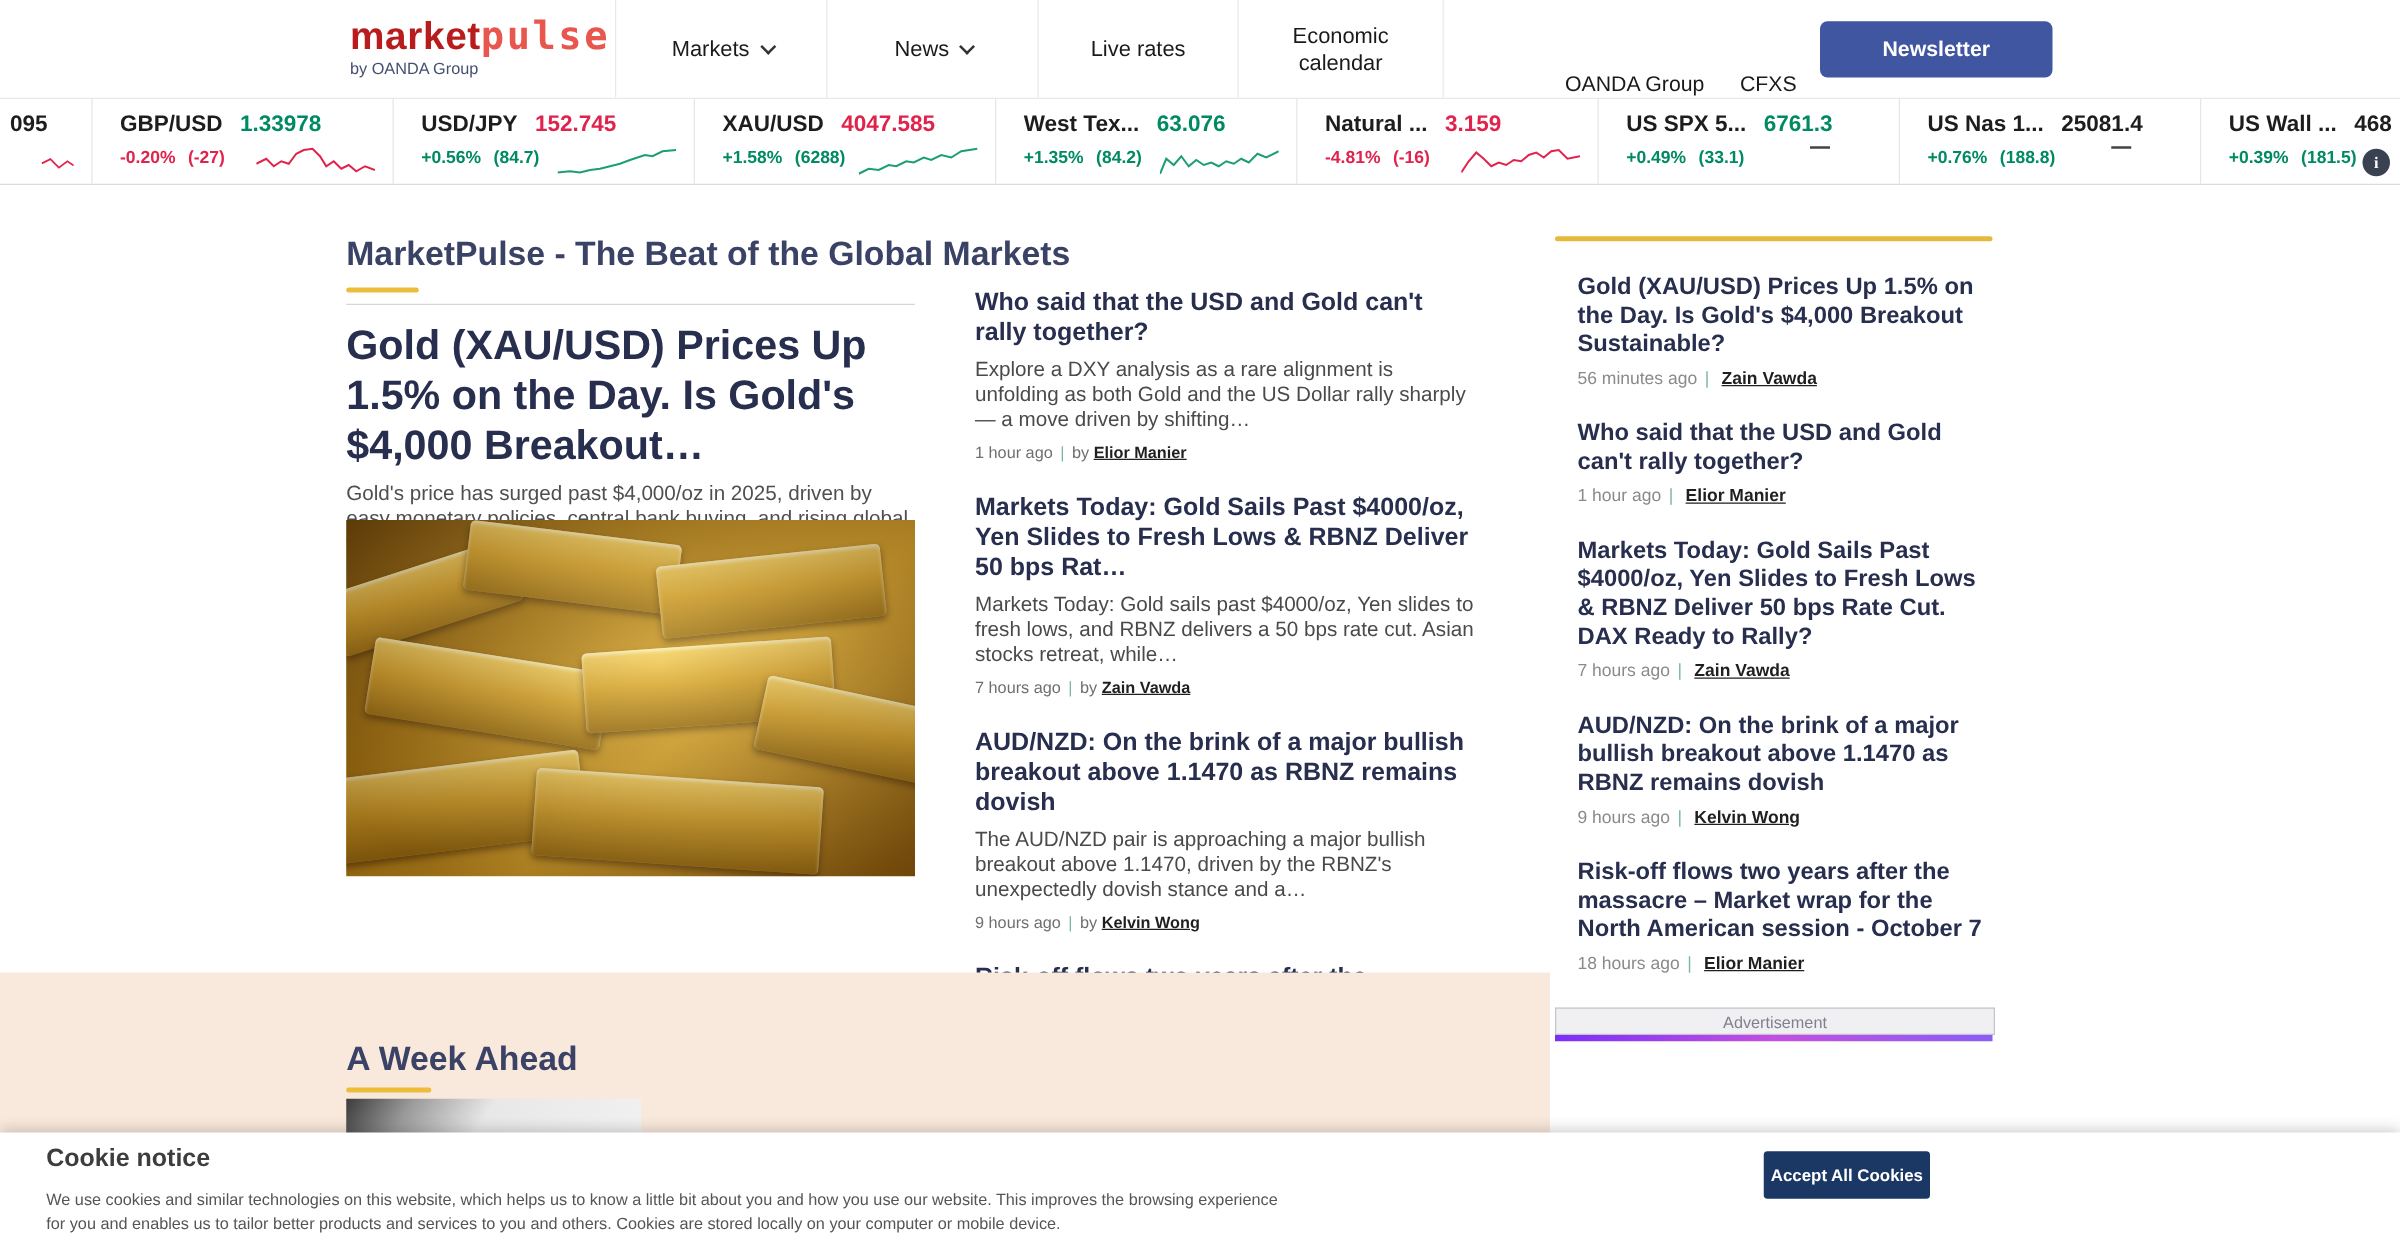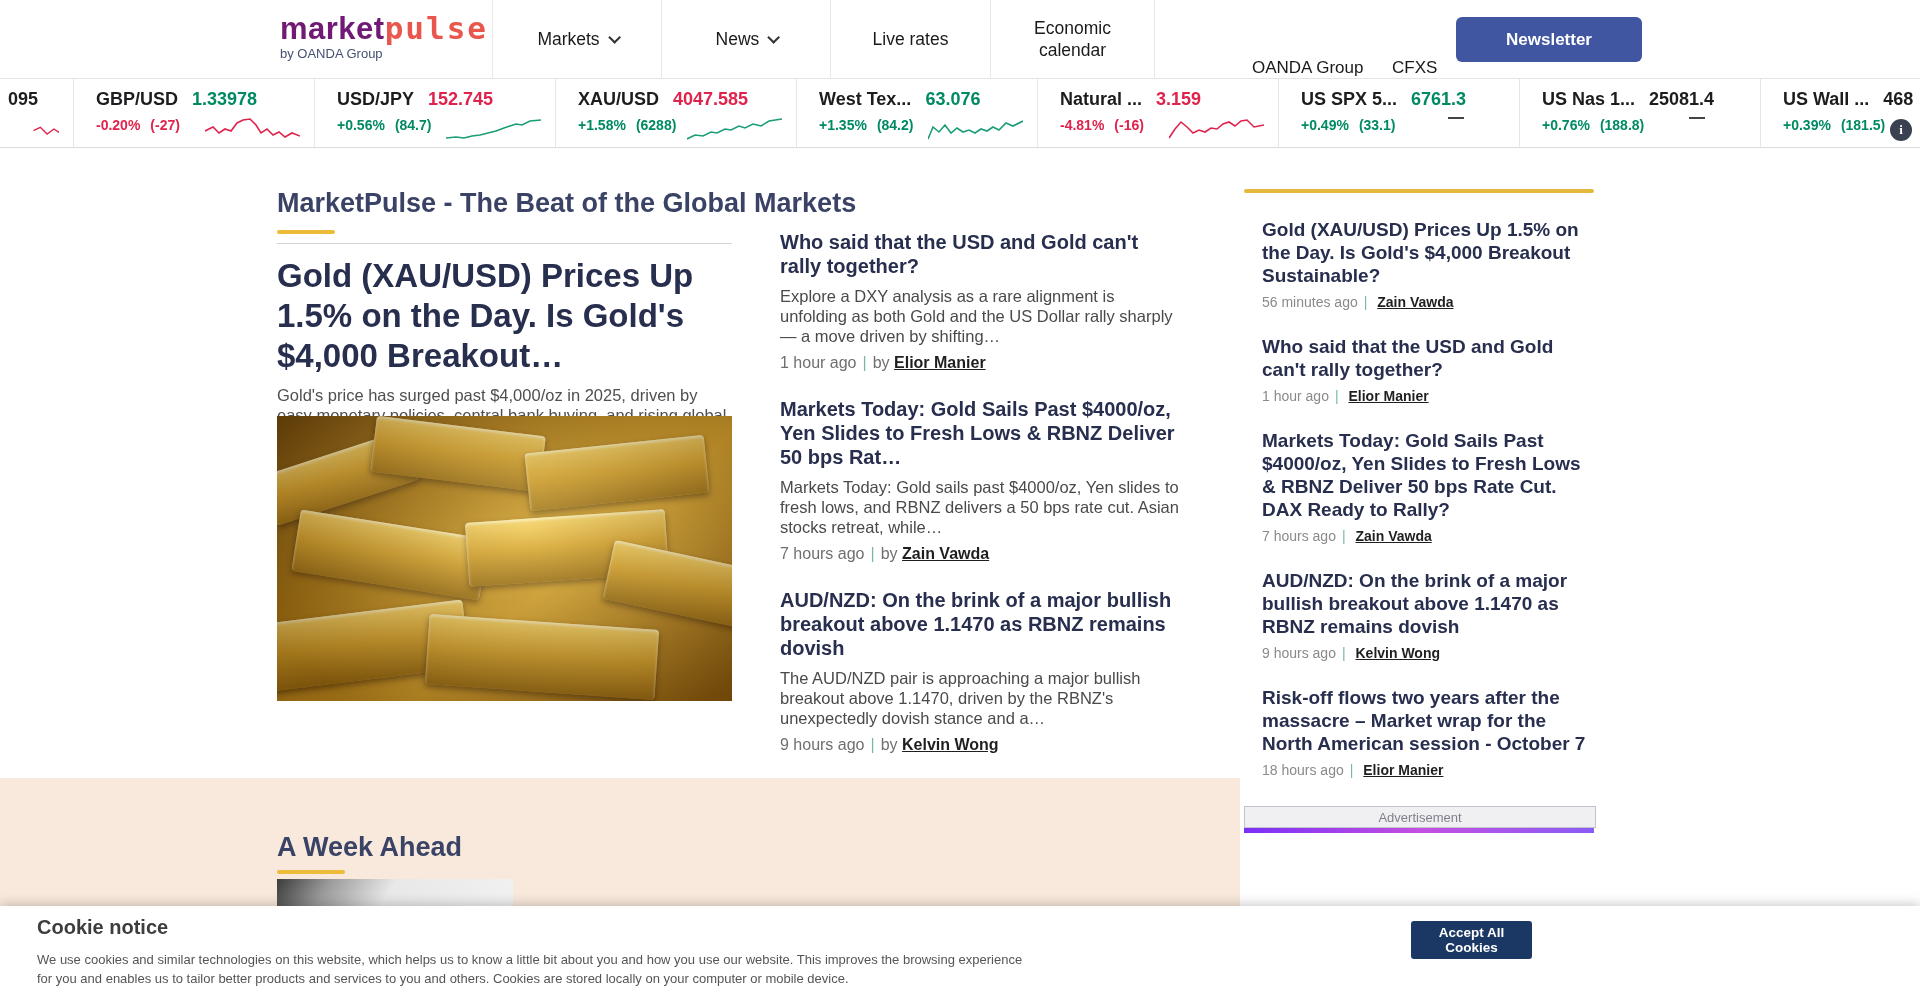--- a/index.html
+++ b/index.html
@@ -4,21 +4,21 @@
 <style>
   * { margin:0; padding:0; box-sizing:border-box; }
   html,body { width:1920px; height:993px; overflow:hidden; background:#fff;
     font-family:"Liberation Sans", sans-serif; }
   .page { position:relative; width:1920px; height:993px; background:#fff; }
 
   
   .header { position:absolute; top:0; left:0; width:1920px; height:78px; background:#fff; z-index:5; }
   .logo { position:absolute; left:280px; top:12px; cursor:pointer; }
   .logo-line { font-size:31px; font-weight:800; letter-spacing:.5px; line-height:33px; }
-  .logo-market { color:#701a75; }
+  .logo-market { color:#b91c1c; }
   .logo-pulse { color:#e8564e; font-family:"DejaVu Sans Mono", monospace; letter-spacing:2px; }
   .logo-tag { font-size:13px; color:#454f72; margin-top:1px; }
   .nav { position:absolute; left:492px; top:0; height:78px; display:flex; }
   .nav-item { height:78px; display:flex; align-items:center; justify-content:center; gap:8px;
     border-left:1px solid #e9e9e9; font-size:17.5px; color:#1a1a1a; cursor:pointer; text-align:center; line-height:22px; }
   .nav-item:last-child { border-right:1px solid #e9e9e9; }
   .chev { width:9px; height:9px; border-right:2px solid #333; border-bottom:2px solid #333;
     transform:rotate(45deg) translateY(-3px); display:inline-block; }
   .hdr-link { position:absolute; top:0; height:78px; display:flex; align-items:flex-end;
     font-size:17px; color:#1a1a1a; cursor:pointer; }
@@ -64,21 +64,21 @@
   .gold-img .bar { position:absolute; border-radius:4px;
     background:linear-gradient(180deg,#f7d465 0%,#d9a52a 45%,#9c6f10 100%);
     box-shadow:inset 0 2px 3px rgba(255,255,230,.8), 0 3px 6px rgba(40,20,0,.55); }
   .gold-img .shade { position:absolute; inset:0;
     background:radial-gradient(ellipse at 55% 40%, rgba(255,240,180,.25) 0%, rgba(60,30,0,.35) 85%); }
 
   .midcol { position:absolute; left:780px; top:230px; width:400px; }
   .m-article { margin-bottom:25px; }
   .m-title { font-size:20px; line-height:24px; font-weight:800; color:#272e4e; cursor:pointer; }
   .m-desc { margin-top:8px; font-size:16.5px; line-height:20px; color:#4a4a4a; }
-  .m-by { margin-top:8px; font-size:16px; color:#6f6f6f; }
+  .m-by { margin-top:8px; font-size:13px; color:#6f6f6f; }
 
   
   .sidebar { position:absolute; left:1244px; top:189px; width:350px; }
   .sb-topbar { width:350px; height:4px; background:#e5b93c; border-radius:2px; }
   .sb-title { margin-top:18px; font-size:27px; font-weight:800; color:#3a4266; }
   .sb-item { margin-top:25px; padding-left:18px; }
   .sb-item-title { font-size:19px; line-height:23px; font-weight:800; color:#272e4e; cursor:pointer; }
   .sb-by { margin-top:7px; font-size:14px; color:#8a8a8a; }
   .sb-ad { margin-top:28px; width:352px; height:22px; background:#f0f0f3; border:1px solid #c3c3cd;
     display:flex; align-items:center; justify-content:center; font-size:13px; color:#80808c; }
@@ -89,21 +89,21 @@
   .wa-title { position:absolute; left:277px; top:832px; font-size:27px; font-weight:800; color:#3a4266; }
   .yb-wa { left:277px; top:870px; width:68px; }
   .wa-img { position:absolute; left:277px; top:879px; width:236px; height:110px;
     background:linear-gradient(120deg,#3c3c3c 0%,#9a9a9a 18%,#e8e8e8 40%,#f4f4f4 100%); cursor:pointer; }
 
   
   .cookie { position:fixed; left:0; bottom:0; width:1920px; height:87px; background:#fff;
     box-shadow:0 -3px 10px rgba(0,0,0,.18); z-index:20; }
   .cookie-title { position:absolute; left:37px; top:10px; font-size:20px; font-weight:700; color:#3d3d3d; }
   .cookie-body { position:absolute; left:37px; top:44px; width:1000px; font-size:13px; line-height:19px; color:#555; }
-  .cookie-accept { position:absolute; left:1411px; top:15px; width:121px; height:38px; background:#1b3764;
+  .cookie-accept { position:absolute; left:1411px; top:15px; width:133px; height:38px; background:#1b3764;
     color:#fff; font-size:13.5px; font-weight:700; border:none; border-radius:3px; cursor:pointer; }
 </style>
 </head>
 <body>
 
 <div class="page">
 
   <div class="header">
     <div class="logo">
       <div class="logo-line">

